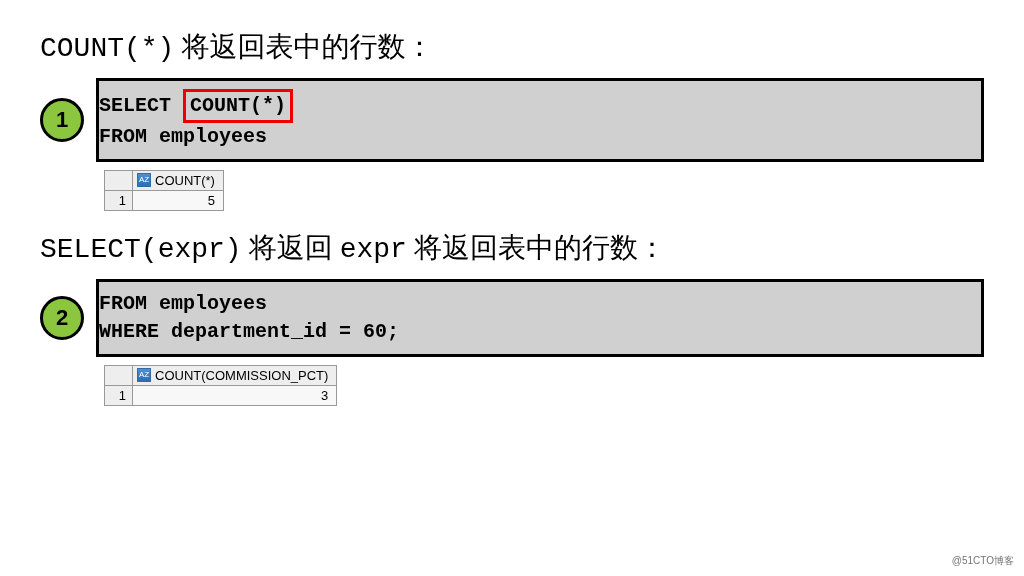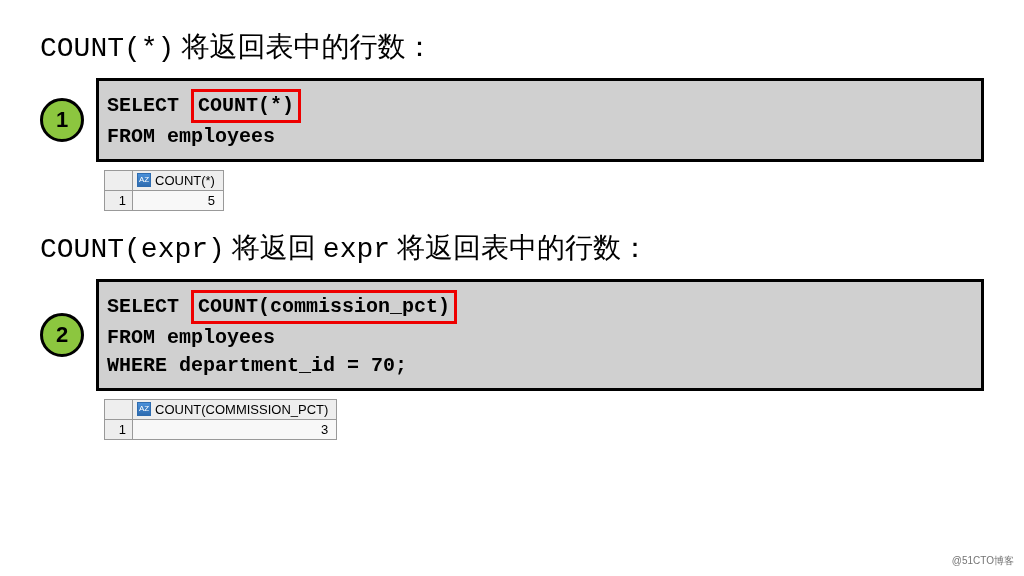--- a/index.html
+++ b/index.html
@@ -38,21 +38,21 @@
       display: flex;
       align-items: center;
       justify-content: center;
       border: 3px solid #000;
       flex-shrink: 0;
     }
     .sql-box {
       flex: 1;
       background: #d0d0d0;
       border: 3px solid #000;
-      padding: 8px 8px;
+      padding: 8px 0;
       font-family: "Courier New", Courier, monospace;
       font-size: 20px;
       font-weight: bold;
       line-height: 1.4;
     }
     .highlight-box {
       border: 3px solid #ee0000;
       padding: 0 4px;
       display: inline-block;
     }
@@ -138,29 +138,28 @@
     </tr>
     <tr>
       <td class="rownum">1</td>
       <td>5</td>
     </tr>
   </tbody>
     </table>
 </div>
 
 <div class="desc-line">
-  <span class="mono">COUNT(</span><span class="mono ital">expr</span><span class="mono">)</span><span> 将返回 </span><span class="mono ital">expr</span><span> 将返回表中的行数：</span>
+  <span class="mono">SELECT(</span><span class="mono ital">expr</span><span class="mono">)</span><span> 将返回 </span><span class="mono ital">expr</span><span> 将返回表中的行数：</span>
 </div>
 
 <div class="example-row">
   <div class="badge">2</div>
   <div class="sql-box">
-    <div><span>SELECT </span><span class="highlight-box">COUNT(commission_pct)</span></div>
     <div>FROM   employees</div>
-    <div>WHERE  department_id = 70;</div>
+    <div>WHERE  department_id = 60;</div>
   </div>
 </div>
 
 <div class="result-wrap">
   <table class="result-table">
     <tbody>
         <tr>
       <th class="corner"></th>
       <th class="colhead"><span class="az-icon">AZ</span><span>COUNT(COMMISSION_PCT)</span></th>
     </tr>

